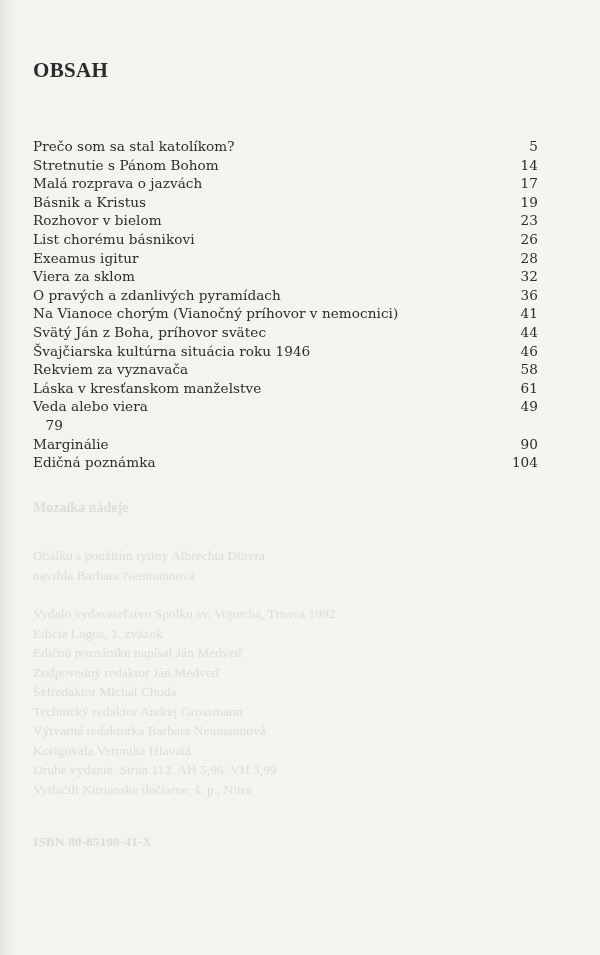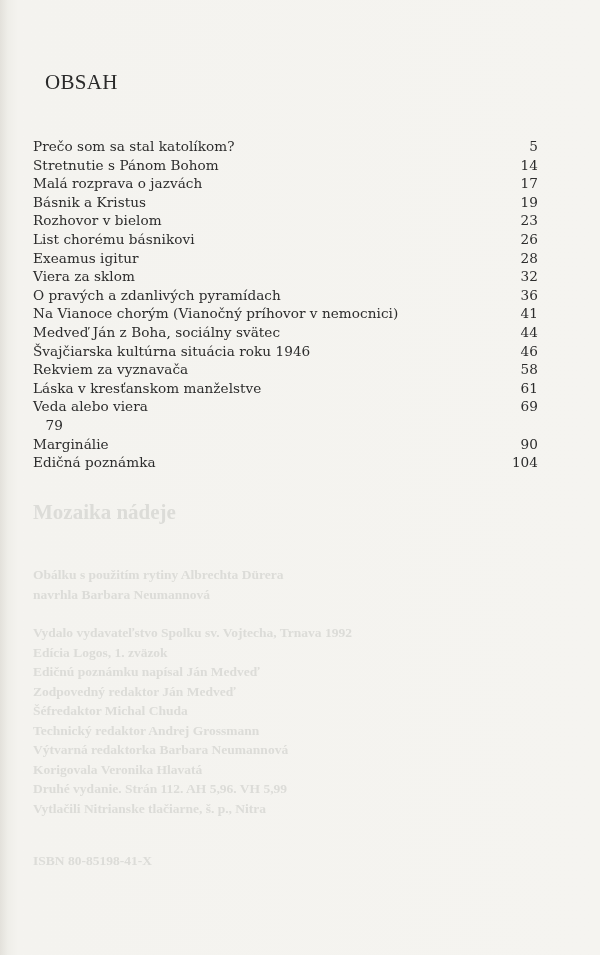--- a/index.html
+++ b/index.html
@@ -11,40 +11,40 @@
       position: relative;
     }
     .page {
       position: absolute; inset: 0;
       background: linear-gradient(to right, #e3e1db 0px, #efeee9 8px, #f4f3ef 18px, #f5f4f0 100%);
     }
     .heading {
       position: absolute; left: 33px; top: 58px;
       font-family: "Liberation Serif", serif;
       font-size: 21px; letter-spacing: 0.3px; color: #2a2a2a;
-      margin: 12px; font-weight: normal;
+      margin: 0; font-weight: bold;
     }
     .toc {
       position: absolute; left: 33px; top: 137px; width: 505px;
       list-style: none; margin: 0; padding: 0;
     }
     .toc-row {
       display: flex; justify-content: space-between; align-items: baseline;
       height: 18.6px; font-size: 13.6px; line-height: 18.6px;
       font-family: "DejaVu Serif", serif; color: #2c2c2c;
       letter-spacing: 0.05px;
     }
     .toc-title { white-space: nowrap; }
     .toc-page { text-align: right; min-width: 30px; }
     .ghost {
       position: absolute; left: 33px; top: 500px; width: 520px;
       color: #dcdcd8; font-family: "Liberation Serif", serif;
     }
-    .ghost-title { font-size: 21px; font-weight: bold; margin: 0 0 40px 0; }
-    .ghost-line { font-size: 13.5px; font-weight: bold; line-height: 19.5px; white-space: nowrap; }
+    .ghost-title { font-size: 14px; font-weight: bold; margin: 0 0 30px 0; }
+    .ghost-line { font-size: 13.5px; font-weight: normal; line-height: 19.5px; white-space: nowrap; }
     .ghost-gap { height: 19px; }
     .ghost-isbn { font-size: 13.5px; font-weight: bold; margin-top: 35px; }
   </style>
 </head>
 <body>
 
 <div class="page">
 
   <h1 class="heading">OBSAH</h1>
 
@@ -83,38 +83,38 @@
       </li>
     <li class="toc-row">
         <span class="toc-title">O pravých a zdanlivých pyramídach</span>
         <span class="toc-page">36</span>
       </li>
     <li class="toc-row">
         <span class="toc-title">Na Vianoce chorým (Vianočný príhovor v nemocnici)</span>
         <span class="toc-page">41</span>
       </li>
     <li class="toc-row">
-        <span class="toc-title">Medveď Ján z Boha, sociálny svätec</span>
+        <span class="toc-title">Svätý Ján z Boha, príhovor svätec</span>
         <span class="toc-page">44</span>
       </li>
     <li class="toc-row">
         <span class="toc-title">Švajčiarska kultúrna situácia roku 1946</span>
         <span class="toc-page">46</span>
       </li>
     <li class="toc-row">
         <span class="toc-title">Rekviem za vyznavača</span>
         <span class="toc-page">58</span>
       </li>
     <li class="toc-row">
         <span class="toc-title">Láska v kresťanskom manželstve</span>
         <span class="toc-page">61</span>
       </li>
     <li class="toc-row">
         <span class="toc-title">Veda alebo viera</span>
-        <span class="toc-page">69</span>
+        <span class="toc-page">49</span>
       </li>
     <li class="toc-row">
         <span class="toc-page">79</span>
       </li>
     <li class="toc-row">
         <span class="toc-title">Marginálie</span>
         <span class="toc-page">90</span>
       </li>
     <li class="toc-row">
         <span class="toc-title">Edičná poznámka</span>

